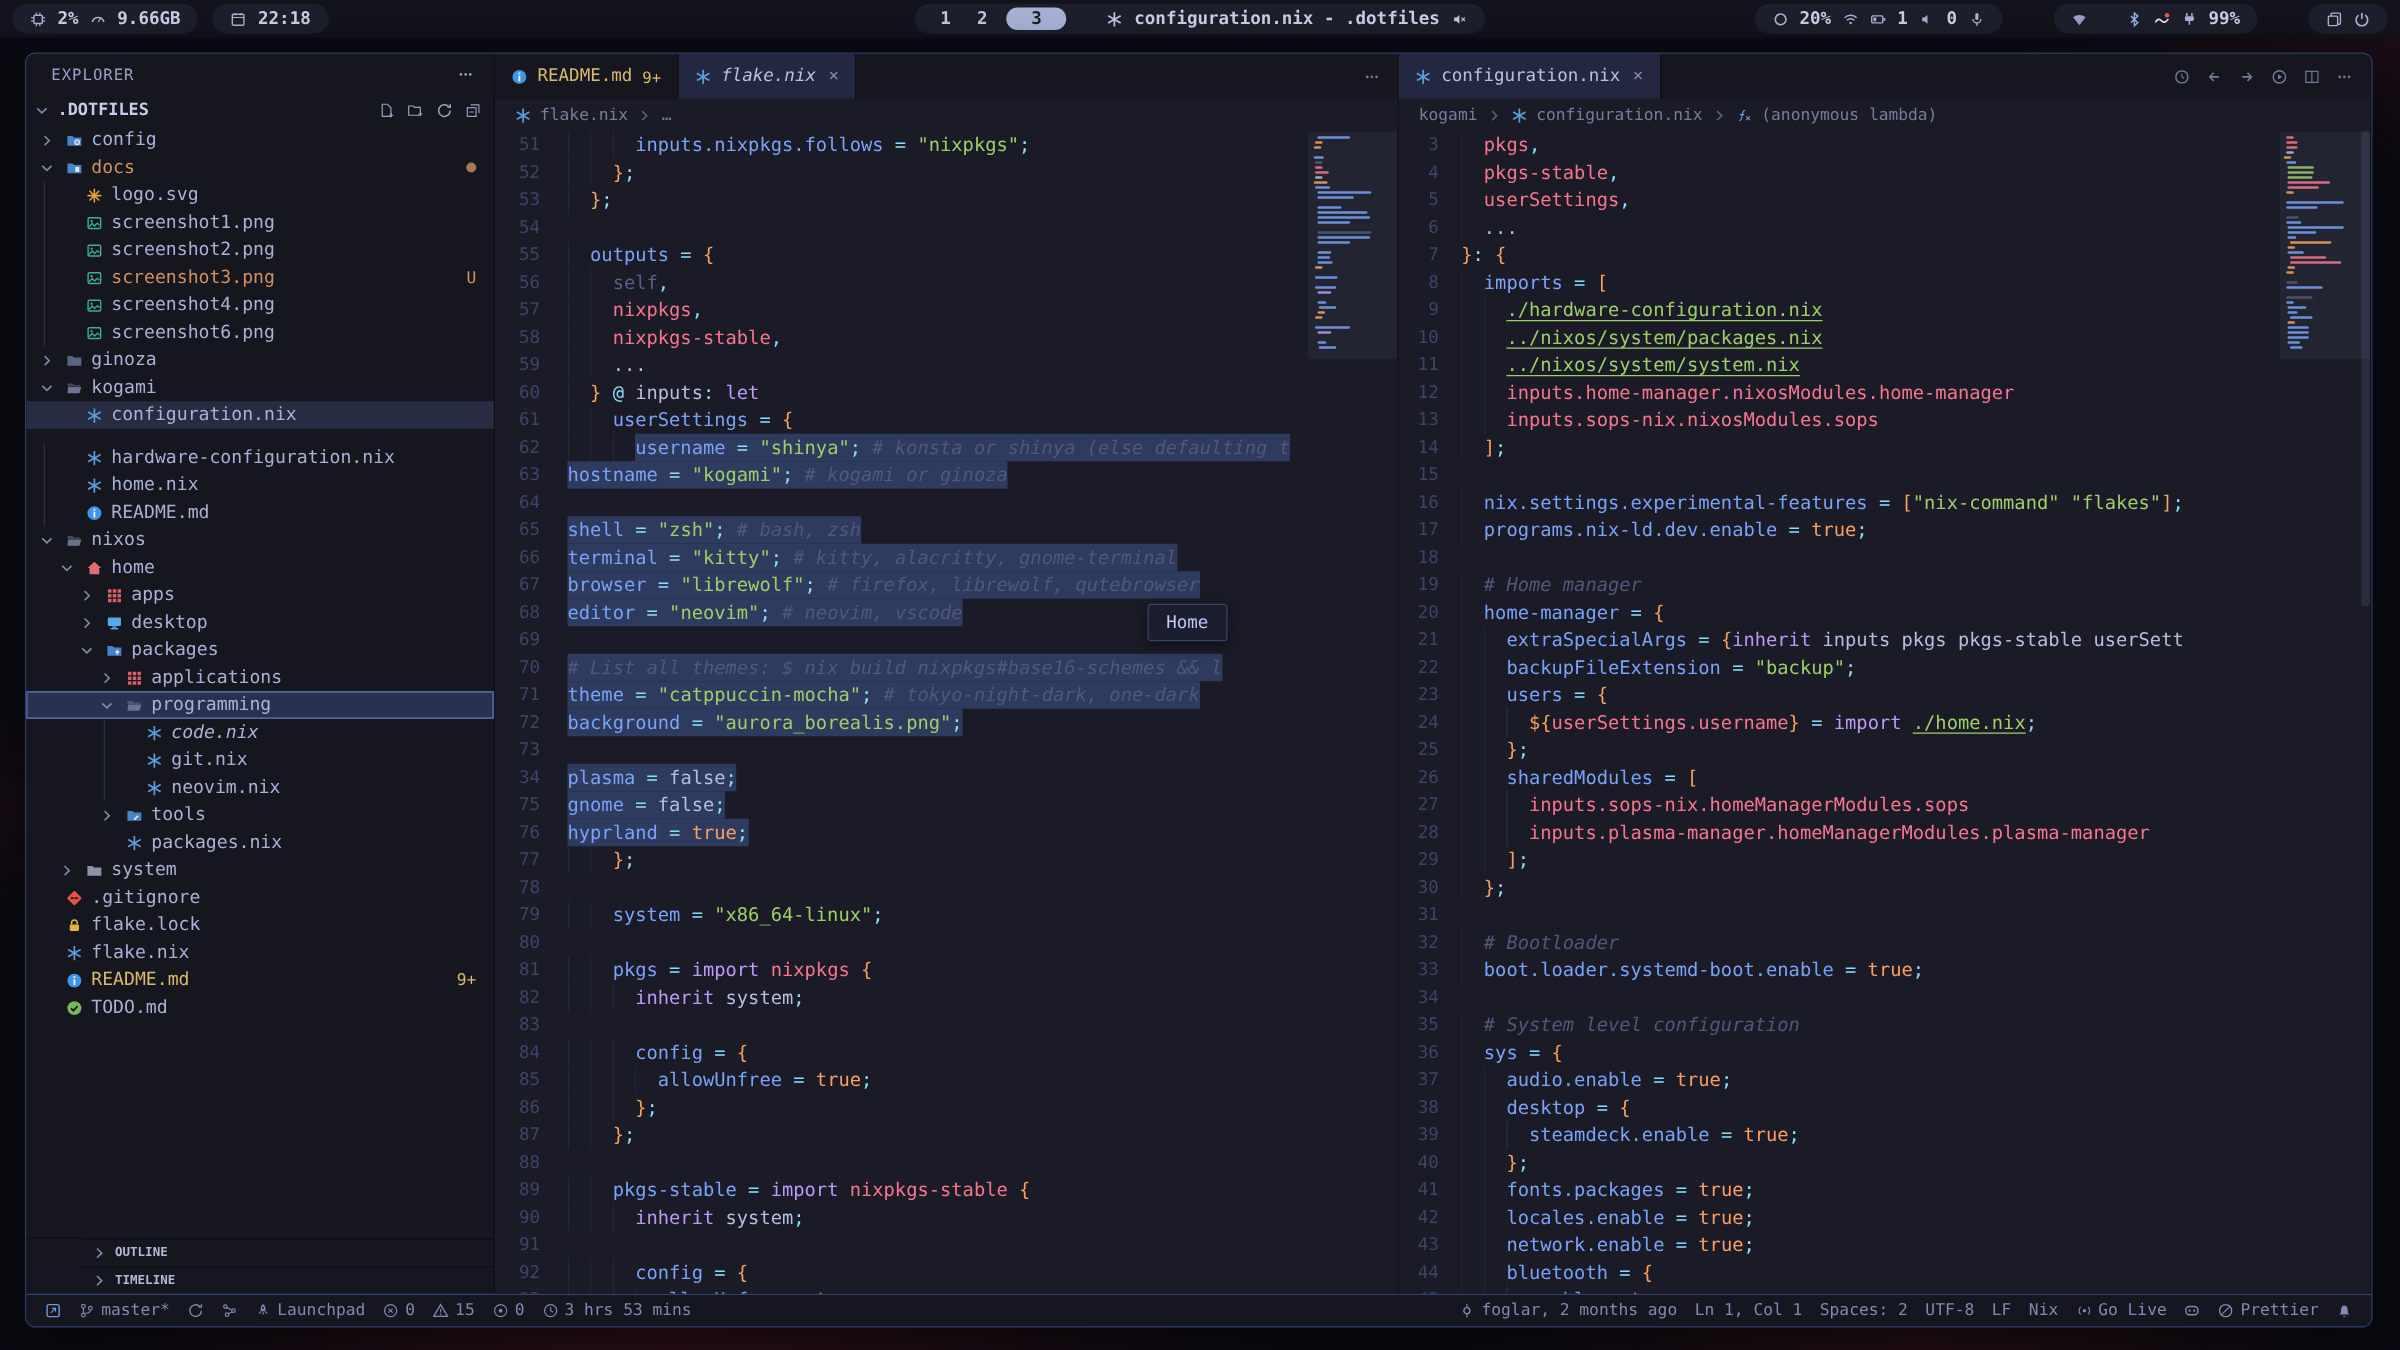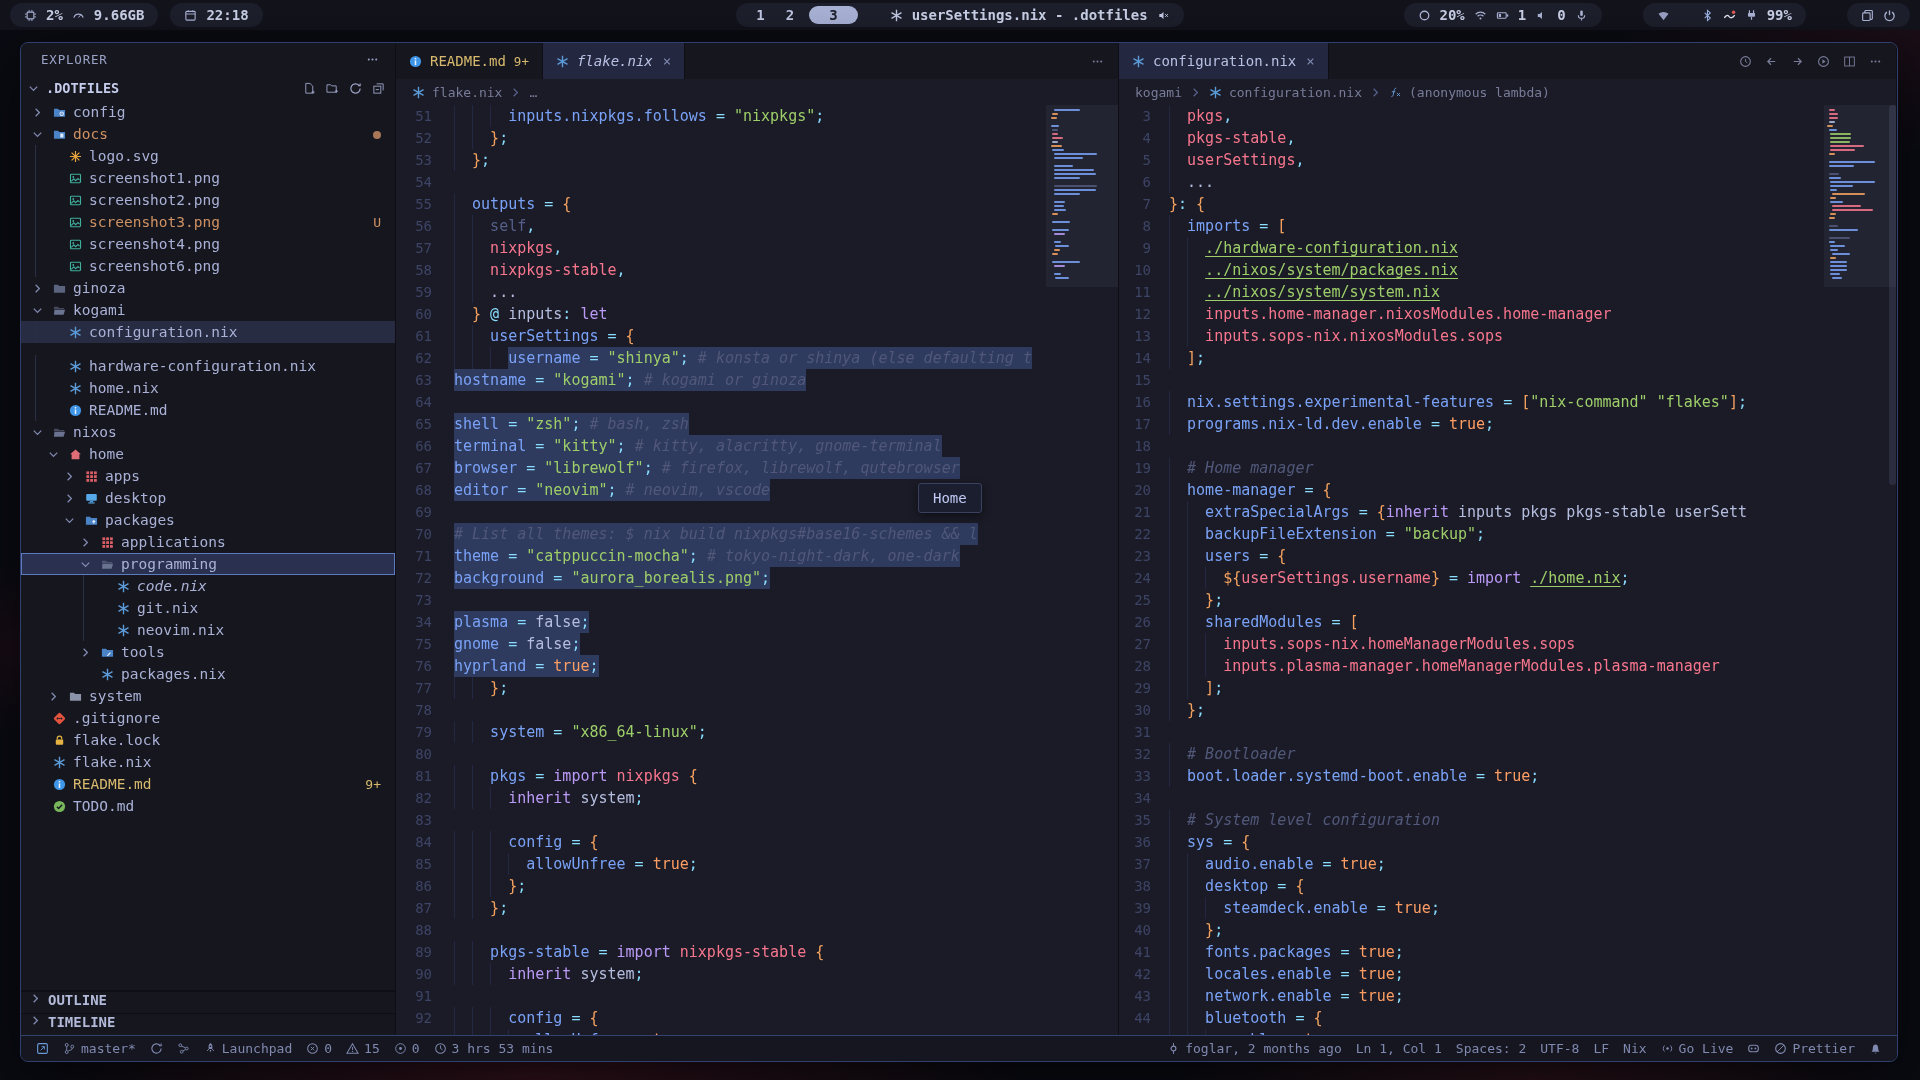--- a/index.html
+++ b/index.html
@@ -39,21 +39,21 @@
   #tree { flex:none; }
   .trow { position:relative; height:22px; display:flex; align-items:center; gap:6px; font-size:14.5px; color:#a9b1d6; cursor:pointer; white-space:nowrap; }
   .trow .chev { width:16px; flex:none; display:flex; justify-content:center; color:#8089b0; }
   .trow .ticon { width:16px; flex:none; display:flex; justify-content:center; }
   .trow .tbadge { margin-left:auto; padding-right:14px; font-size:13px; }
   .trow.selected { background:#272c42; }
   .trow.focused { background:#2a3150; outline:1px solid #5d79c0; outline-offset:-1px; }
   .gline { position:absolute; top:0; bottom:0; width:1px; background:#2a2f45; }
   .dotbadge { width:8px; height:8px; border-radius:50%; background:#a97757; display:inline-block; }
   .sb-panels { margin-top:auto; border-top:1px solid #0e0e14; }
-  .sb-panel { height:22px; display:flex; gap:6px; padding-left:8px; font-size:14px; font-weight:bold; color:#b3bad9; border-top:1px solid #0e0e14; cursor:pointer; }
+  .sb-panel { height:22px; display:flex; align-items:center; gap:6px; padding-left:8px; font-size:10px; font-weight:bold; color:#b3bad9; border-top:1px solid #0e0e14; cursor:pointer;margin-left:44px; }
 
   
   .egroup { display:flex; flex-direction:column; min-width:0; position:relative; border-right:1px solid #0e0e14; }
   #eg-left { width:723px; flex:none; }
   #eg-right { flex:1; }
   .tabsbar { height:36px; flex:none; background:#16161e; display:flex; align-items:stretch; }
   .tab { display:flex; align-items:center; gap:8px; padding:0 13px; font-size:14px; color:#787c99; background:#16161e; border-right:1px solid #0e0e14; cursor:pointer; }
   .tab.active { background:#232840; color:#b9c1e3; }
   .tab .close { color:#8089b0; margin-left:2px; }
   .tab .badge9 { color:#d7ba6d; font-size:12.5px; }
@@ -125,21 +125,21 @@
       <span class="ws">2</span>
       <span class="ws active">3</span>
       <span style="width:14px"></span>
       <span class="i" style="color:#c3cae6">
           <svg width="13" height="13" viewBox="0 0 14 14">
             <g stroke="currentColor" stroke-width="1.5" fill="none">
               <path d="M7 .8v12.4M1.6 3.9l10.8 6.2M12.4 3.9L1.6 10.1"></path>
             </g>
           </svg>
         </span>
-      <span>userSettings.nix - .dotfiles</span>
+      <span>configuration.nix - .dotfiles</span>
       <span class="i" style="color:#c3cae6">
           <svg width="13" height="13" viewBox="0 0 14 14">
             <path d="M2.5 5.4v3.2h2L7 10.8V3.2L4.5 5.4z" fill="currentColor"></path>
             <path d="M8.8 5.5l3 3M11.8 5.5l-3 3" stroke="currentColor"></path>
           </svg>
         </span>
     </div>
     <div class="tb-side right">
       <div class="pill">
         <span class="i" style="color:#aeb6d8">

